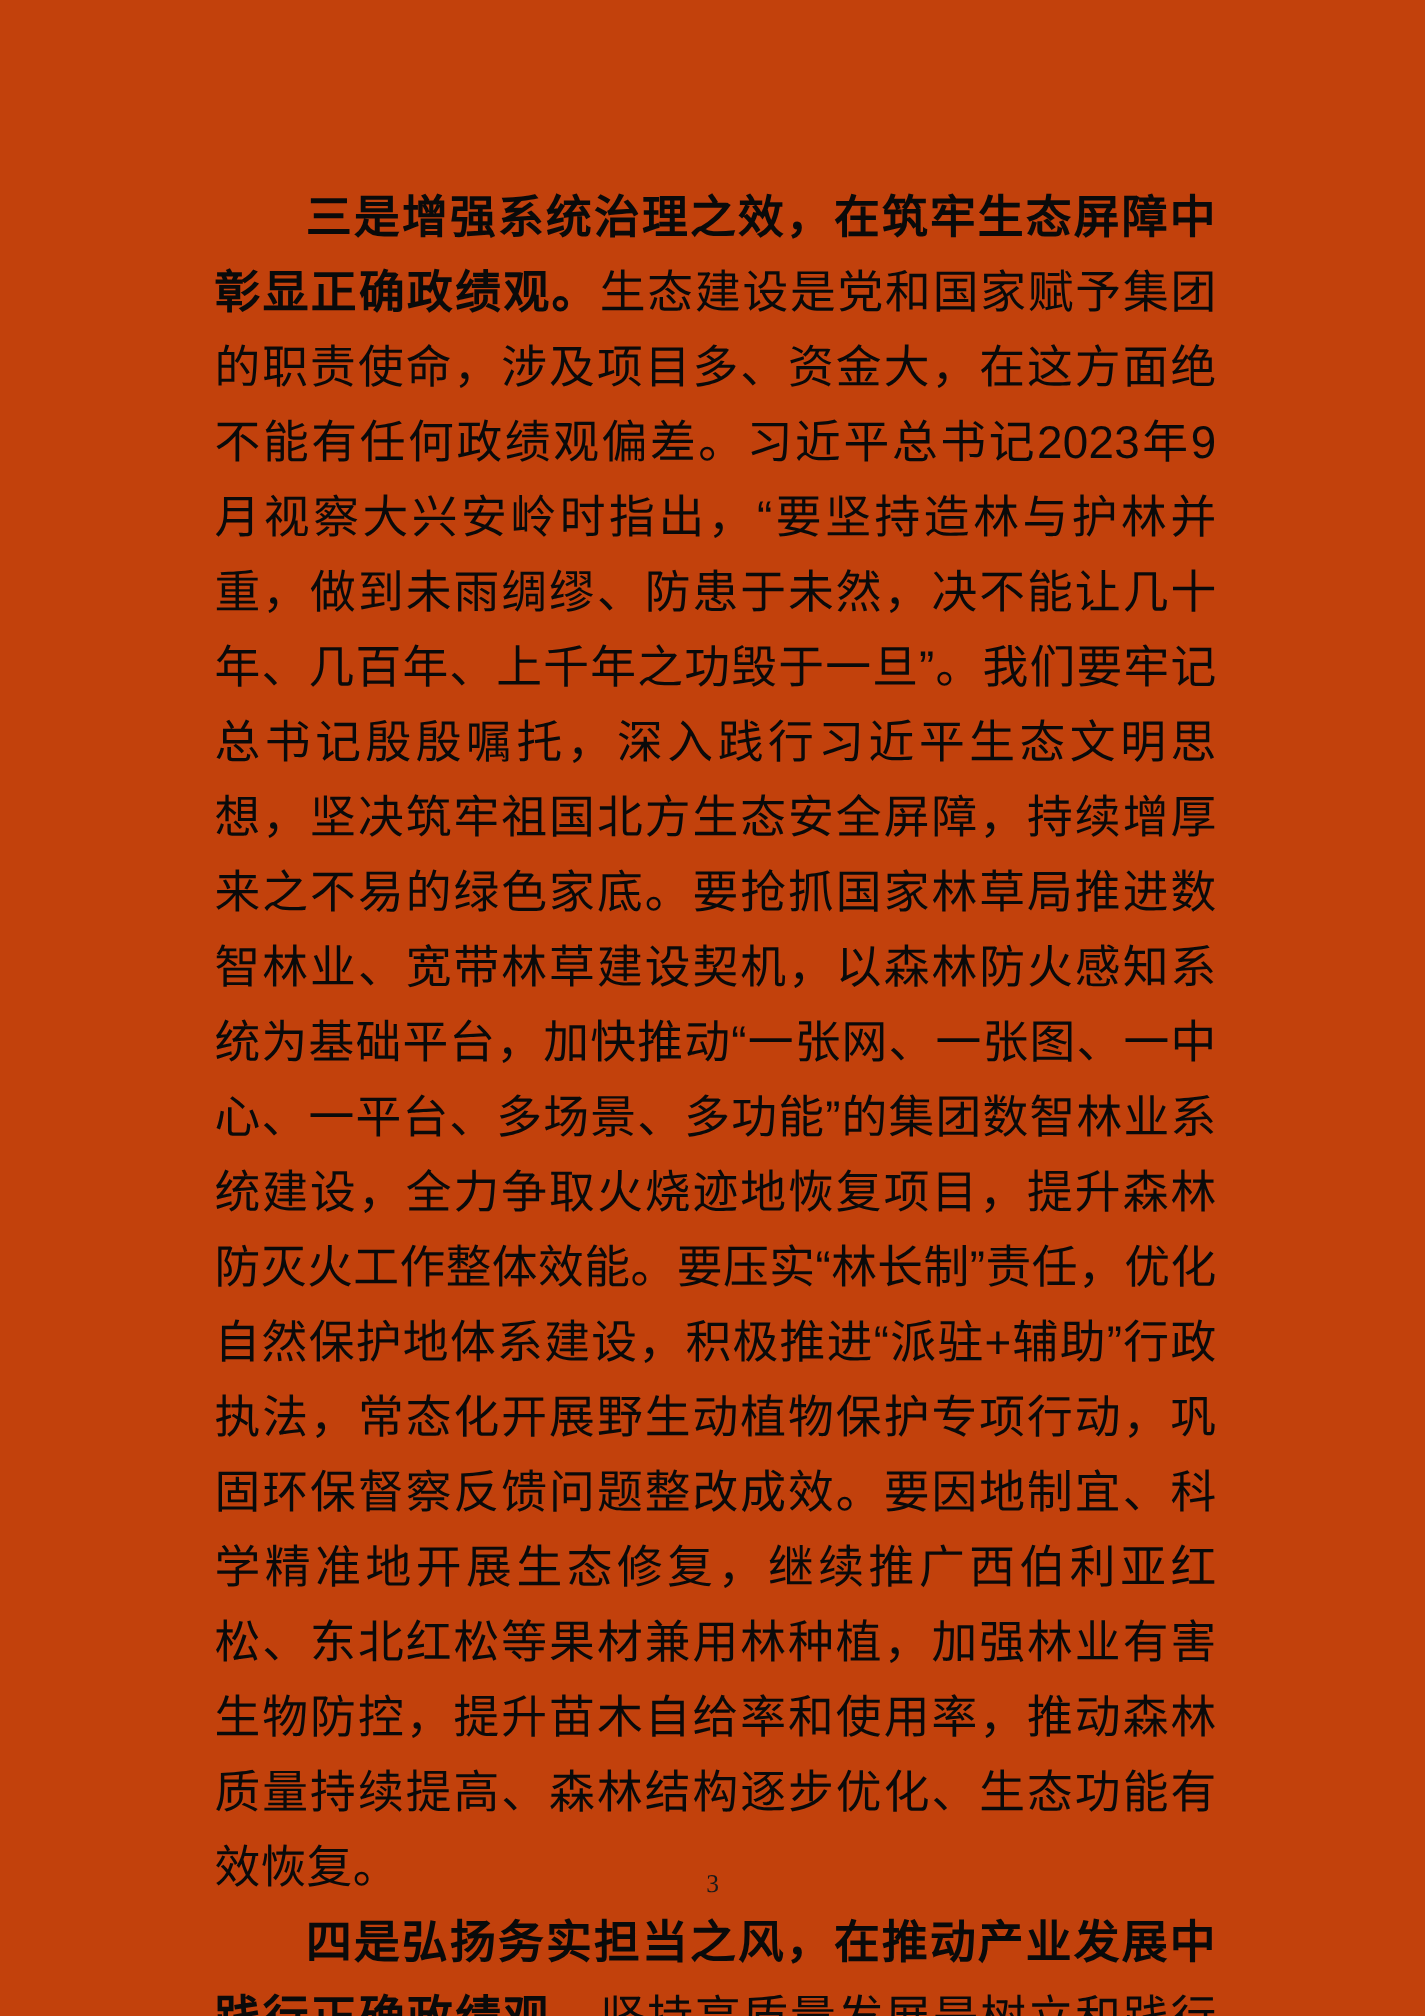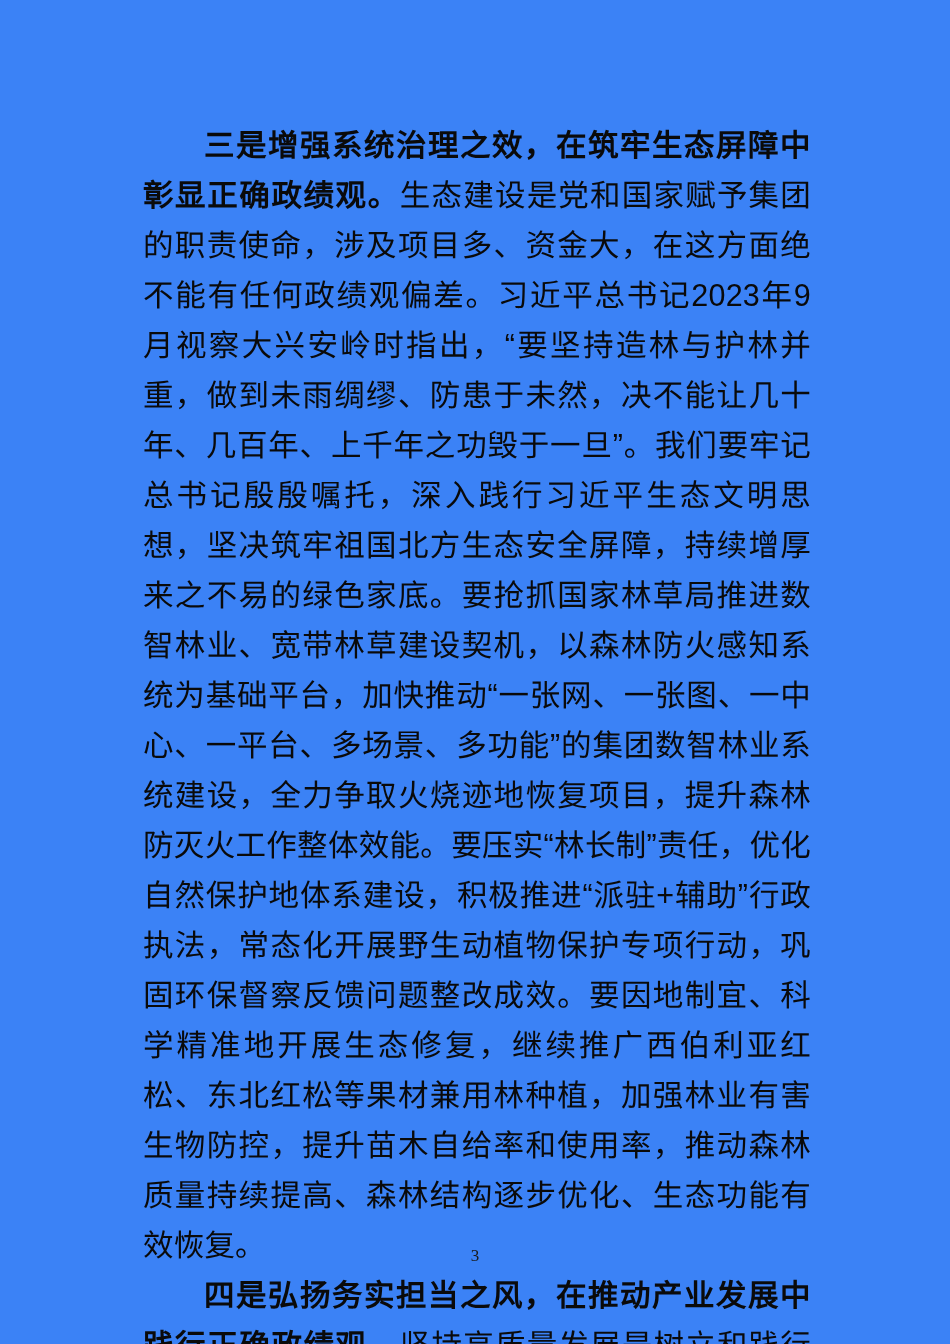--- a/index.html
+++ b/index.html
@@ -9,21 +9,21 @@
     background: #ffffff;
   }
   body {
     font-family: "Liberation Sans", "DejaVu Sans", sans-serif;
     color: #000000;
   }
   .page {
     position: relative;
     width: 950px;
     height: 1344px;
-    background: #3b82f6;
+    background: #c2410c;
     overflow: hidden;
     box-sizing: border-box;
   }
   .doc-body {
     position: absolute;
     left: 143px;
     top: 120px;
     width: 668px;
   }
   .para {

